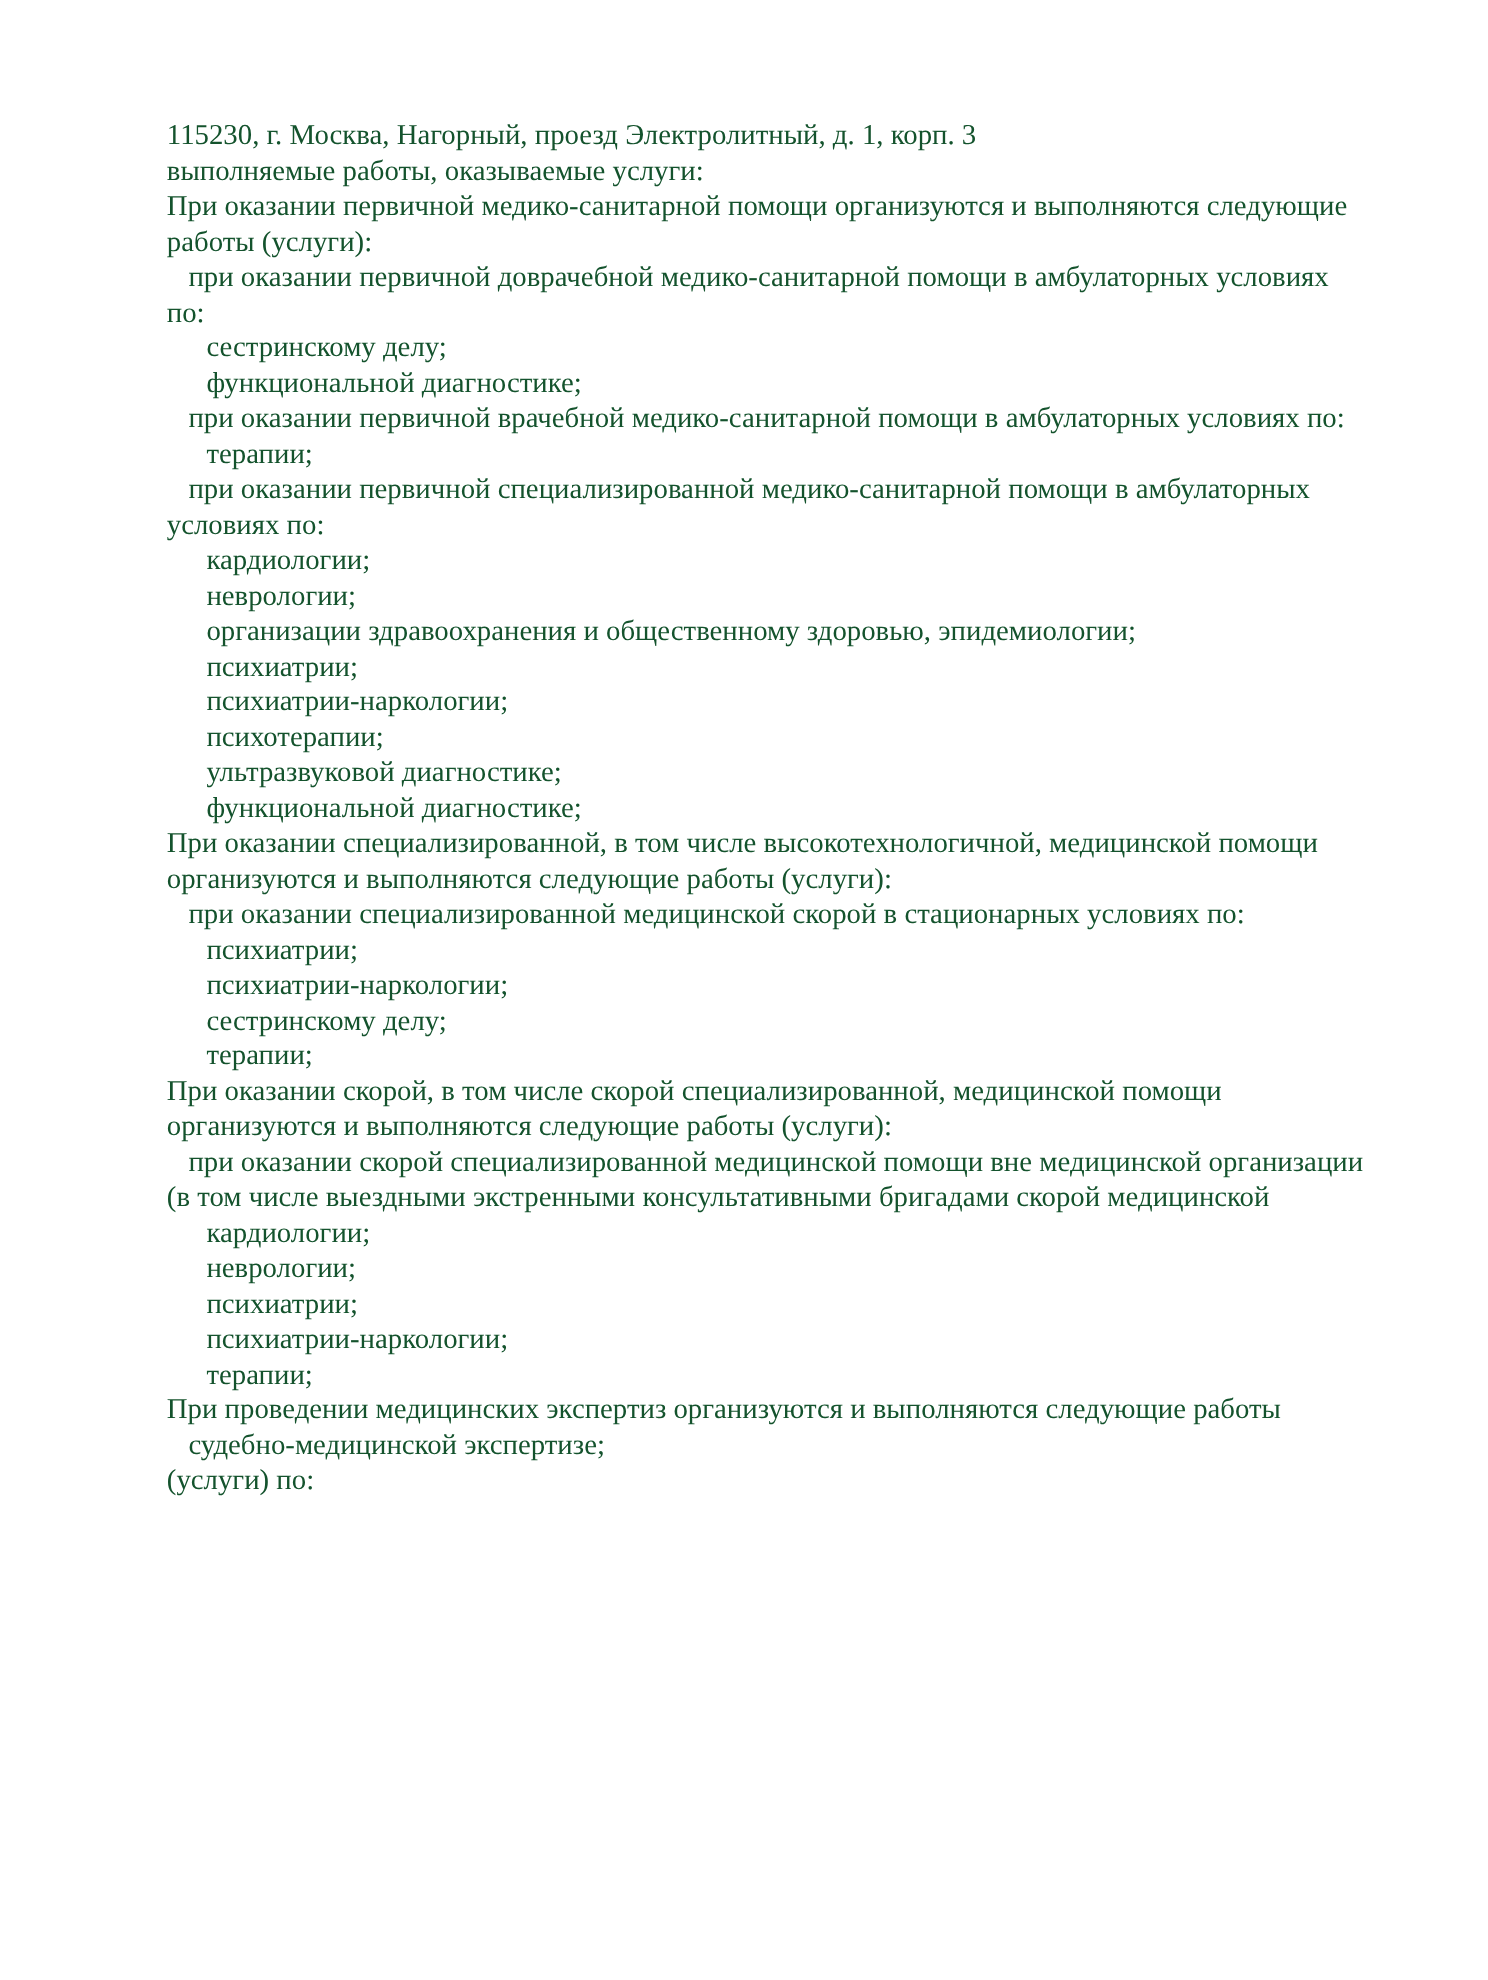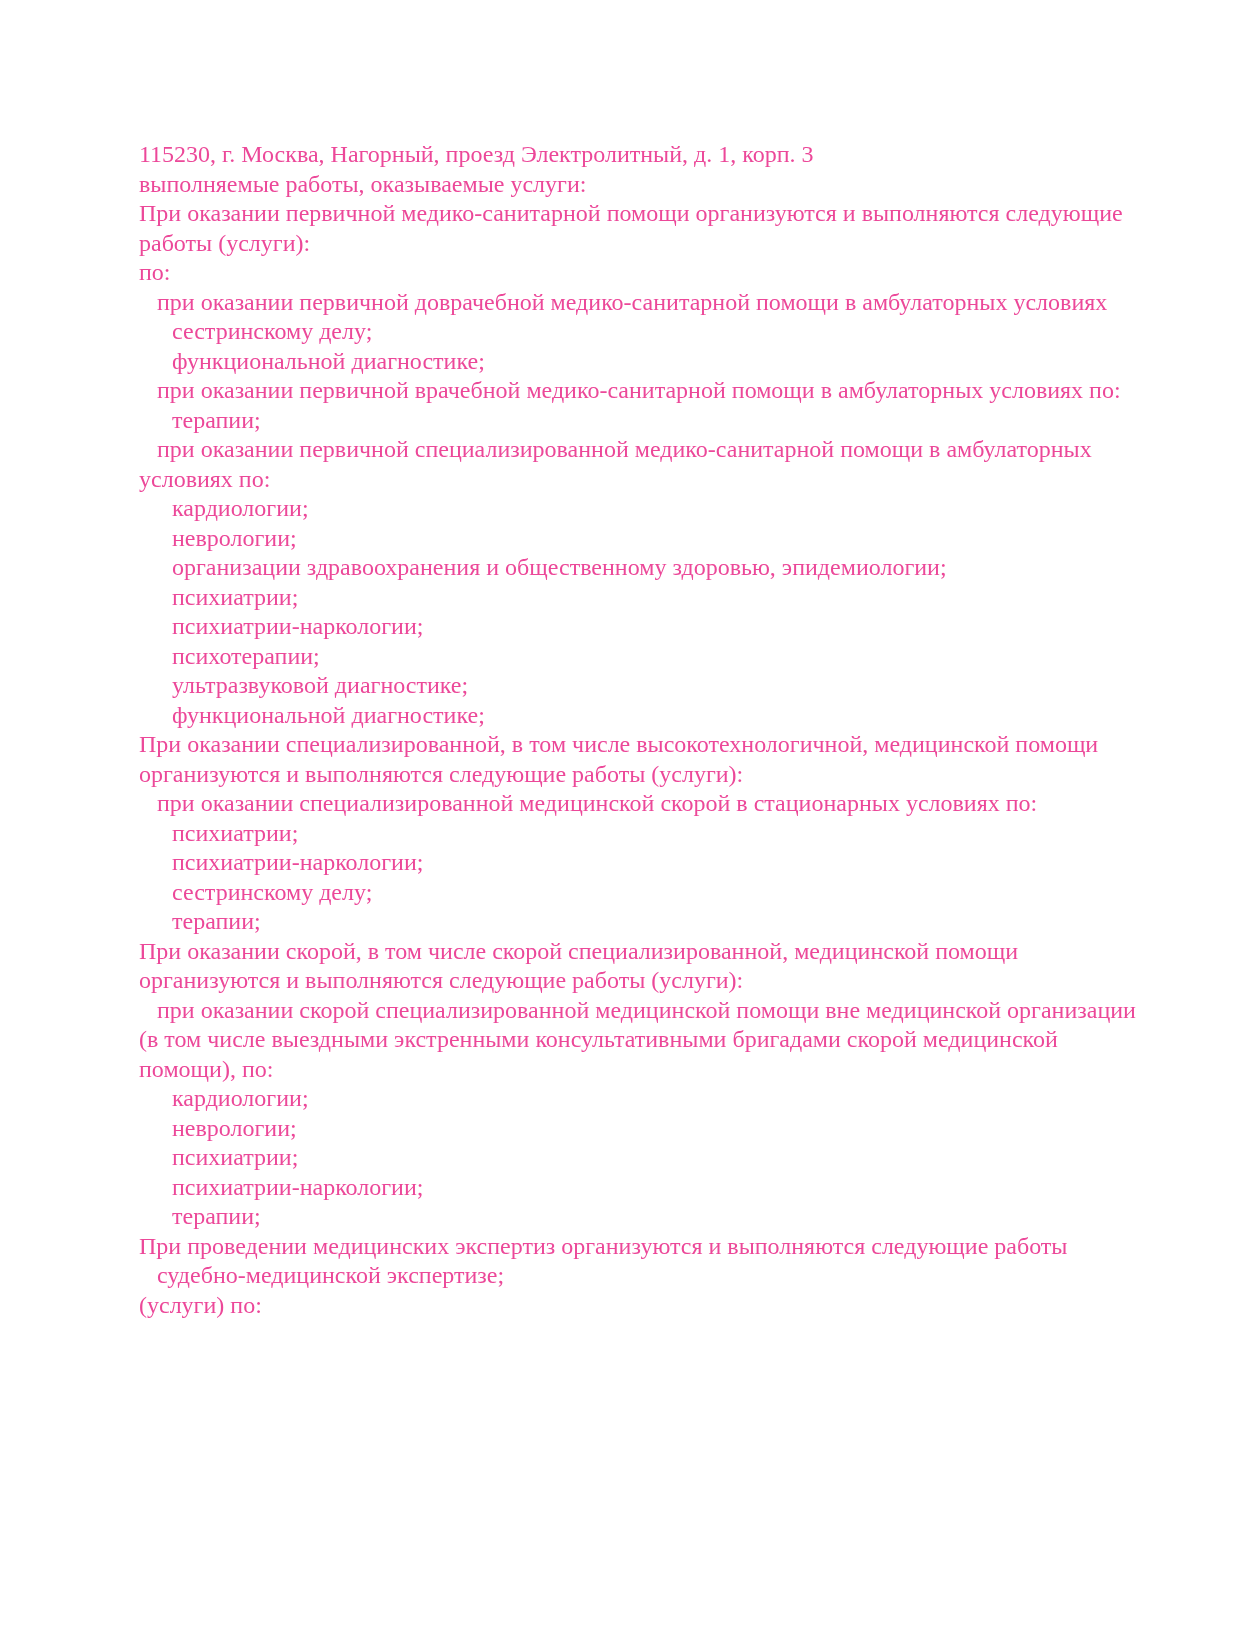--- a/index.html
+++ b/index.html
@@ -16,44 +16,43 @@
     position: relative;
     width: 1240px;
     height: 1650px;
     background: #ffffff;
   }
   .doc-text {
     position: absolute;
     top: 99px;
     left: 139px;
     right: 76px;
-    color: #ec4899;
+    color: #14532d;
     font-family: "Liberation Serif", "DejaVu Serif", serif;
     font-size: 24px;
     line-height: 29.5px;
-    margin-top: 41px;
   }
   .line {
     white-space: pre;
   }
   .indent-0 { padding-left: 0; }
   .indent-1 { padding-left: 18px; }
   .indent-2 { padding-left: 33px; }
 </style>
 </head>
 <body>
 
 <div class="page">
   <div class="doc-text" id="doc-text">
       <div class="line indent-0">115230, г. Москва, Нагорный, проезд Электролитный, д. 1, корп. 3</div>
       <div class="line indent-0">выполняемые работы, оказываемые услуги:</div>
       <div class="line indent-0">При оказании первичной медико-санитарной помощи организуются и выполняются следующие</div>
       <div class="line indent-0">работы (услуги):</div>
+      <div class="line indent-1">при оказании первичной доврачебной медико-санитарной помощи в амбулаторных условиях</div>
       <div class="line indent-0">по:</div>
-      <div class="line indent-1">при оказании первичной доврачебной медико-санитарной помощи в амбулаторных условиях</div>
       <div class="line indent-2">сестринскому делу;</div>
       <div class="line indent-2">функциональной диагностике;</div>
       <div class="line indent-1">при оказании первичной врачебной медико-санитарной помощи в амбулаторных условиях по:</div>
       <div class="line indent-2">терапии;</div>
       <div class="line indent-1">при оказании первичной специализированной медико-санитарной помощи в амбулаторных</div>
       <div class="line indent-0">условиях по:</div>
       <div class="line indent-2">кардиологии;</div>
       <div class="line indent-2">неврологии;</div>
       <div class="line indent-2">организации здравоохранения и общественному здоровью, эпидемиологии;</div>
       <div class="line indent-2">психиатрии;</div>
@@ -65,21 +64,20 @@
       <div class="line indent-0">организуются и выполняются следующие работы (услуги):</div>
       <div class="line indent-1">при оказании специализированной медицинской скорой в стационарных условиях по:</div>
       <div class="line indent-2">психиатрии;</div>
       <div class="line indent-2">психиатрии-наркологии;</div>
       <div class="line indent-2">сестринскому делу;</div>
       <div class="line indent-2">терапии;</div>
       <div class="line indent-0">При оказании скорой, в том числе скорой специализированной, медицинской помощи</div>
       <div class="line indent-0">организуются и выполняются следующие работы (услуги):</div>
       <div class="line indent-1">при оказании скорой специализированной медицинской помощи вне медицинской организации</div>
       <div class="line indent-0">(в том числе выездными экстренными консультативными бригадами скорой медицинской</div>
-      <div class="line indent-0">помощи), по:</div>
       <div class="line indent-2">кардиологии;</div>
       <div class="line indent-2">неврологии;</div>
       <div class="line indent-2">психиатрии;</div>
       <div class="line indent-2">психиатрии-наркологии;</div>
       <div class="line indent-2">терапии;</div>
       <div class="line indent-0">При проведении медицинских экспертиз организуются и выполняются следующие работы</div>
       <div class="line indent-1">судебно-медицинской экспертизе;</div>
       <div class="line indent-0">(услуги) по:</div>
     </div>
 </div>

